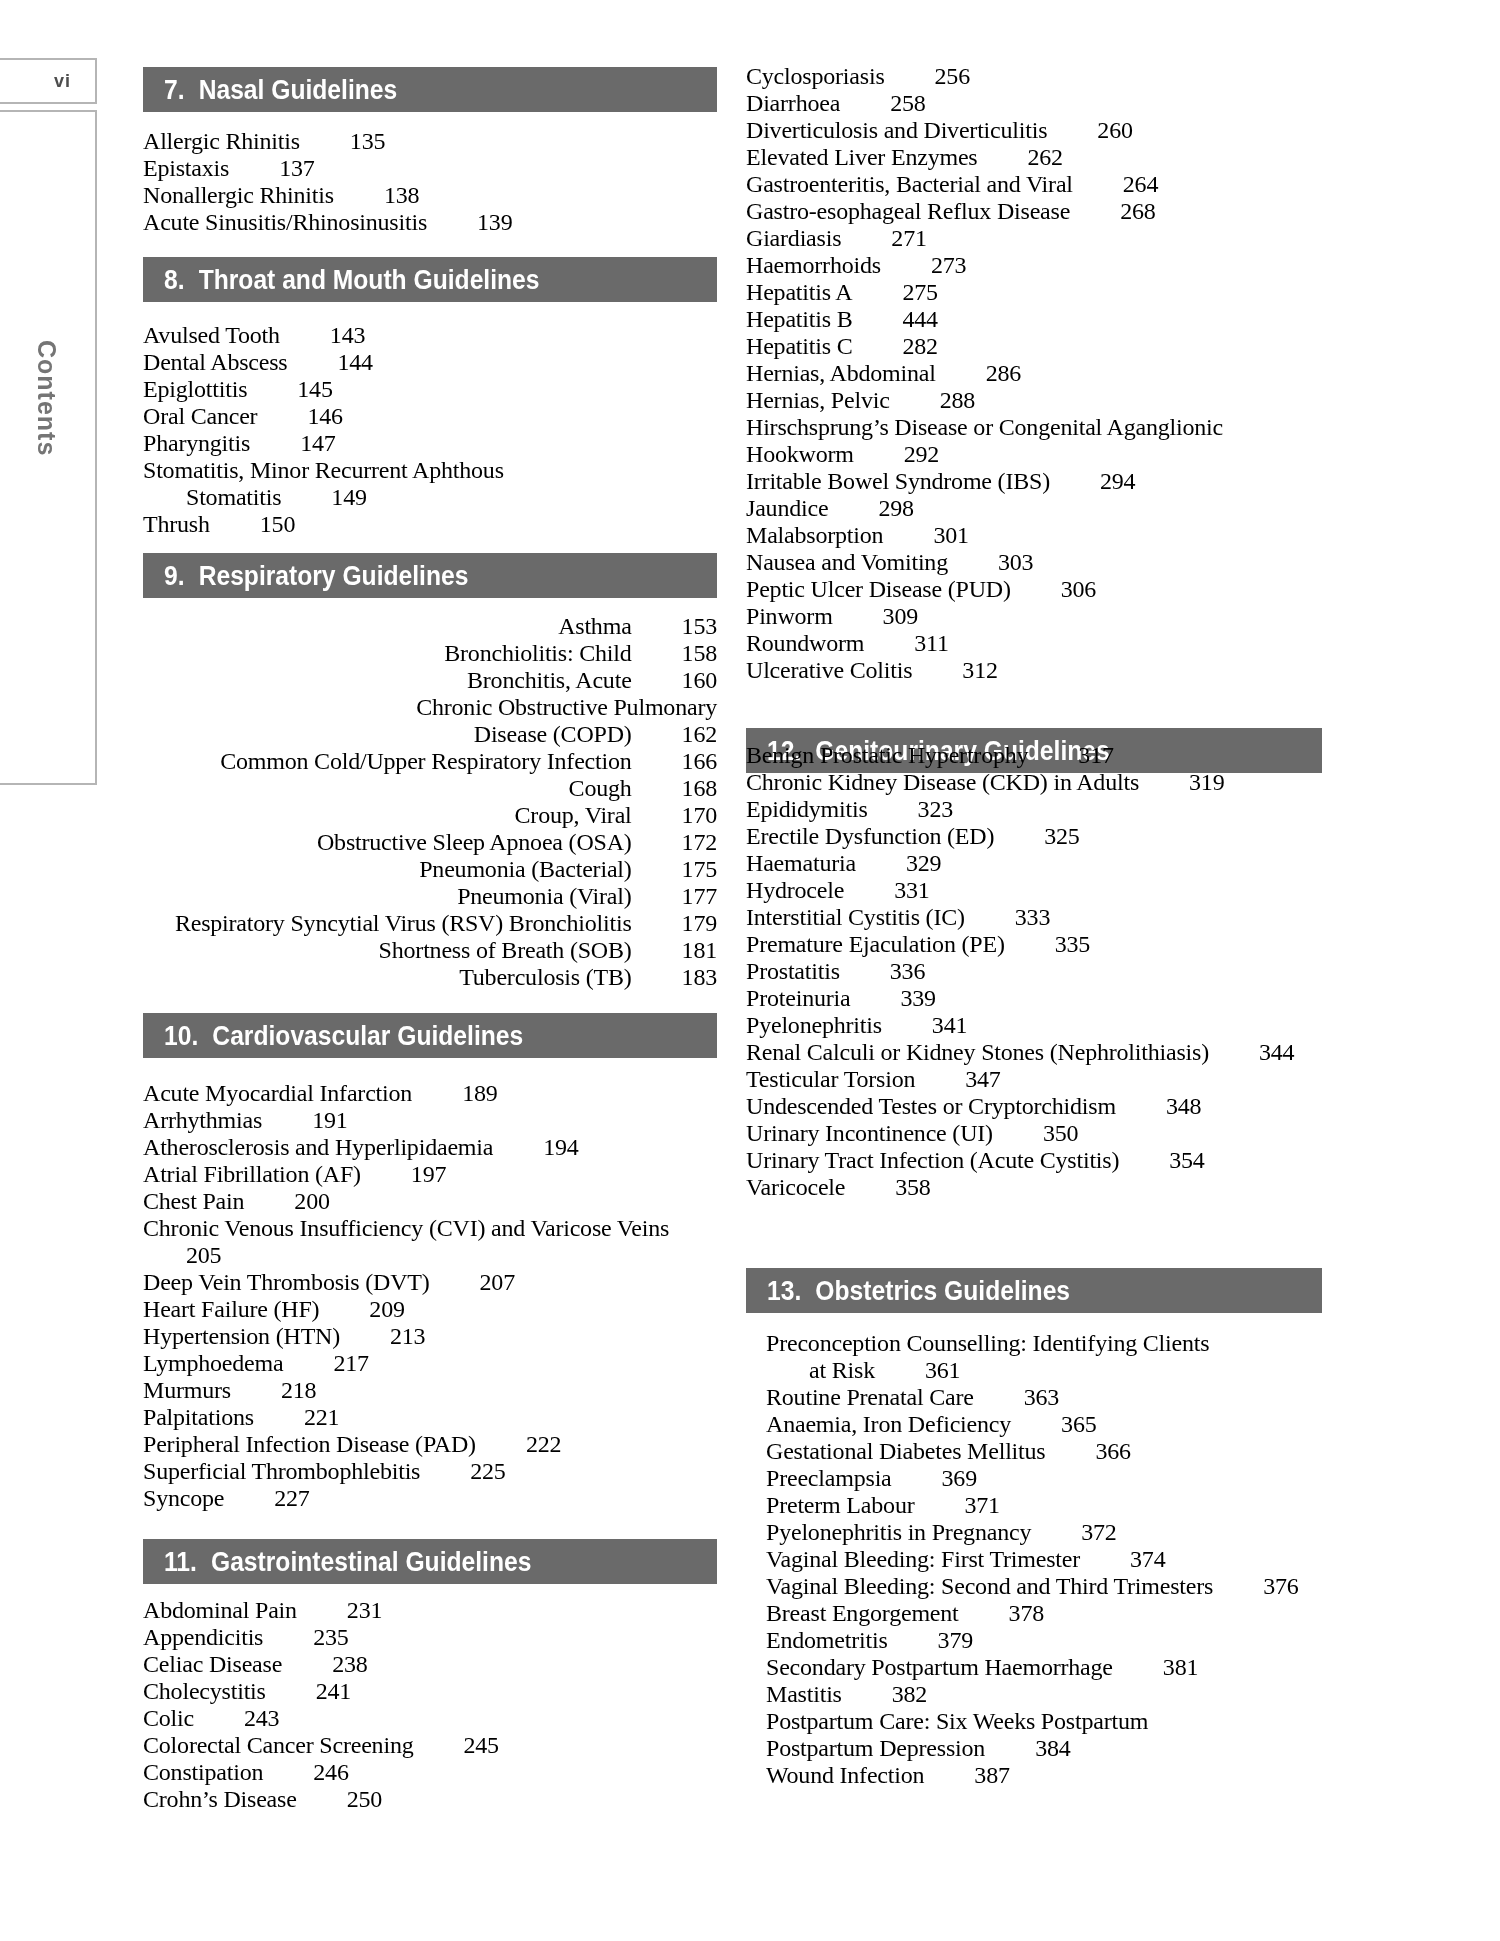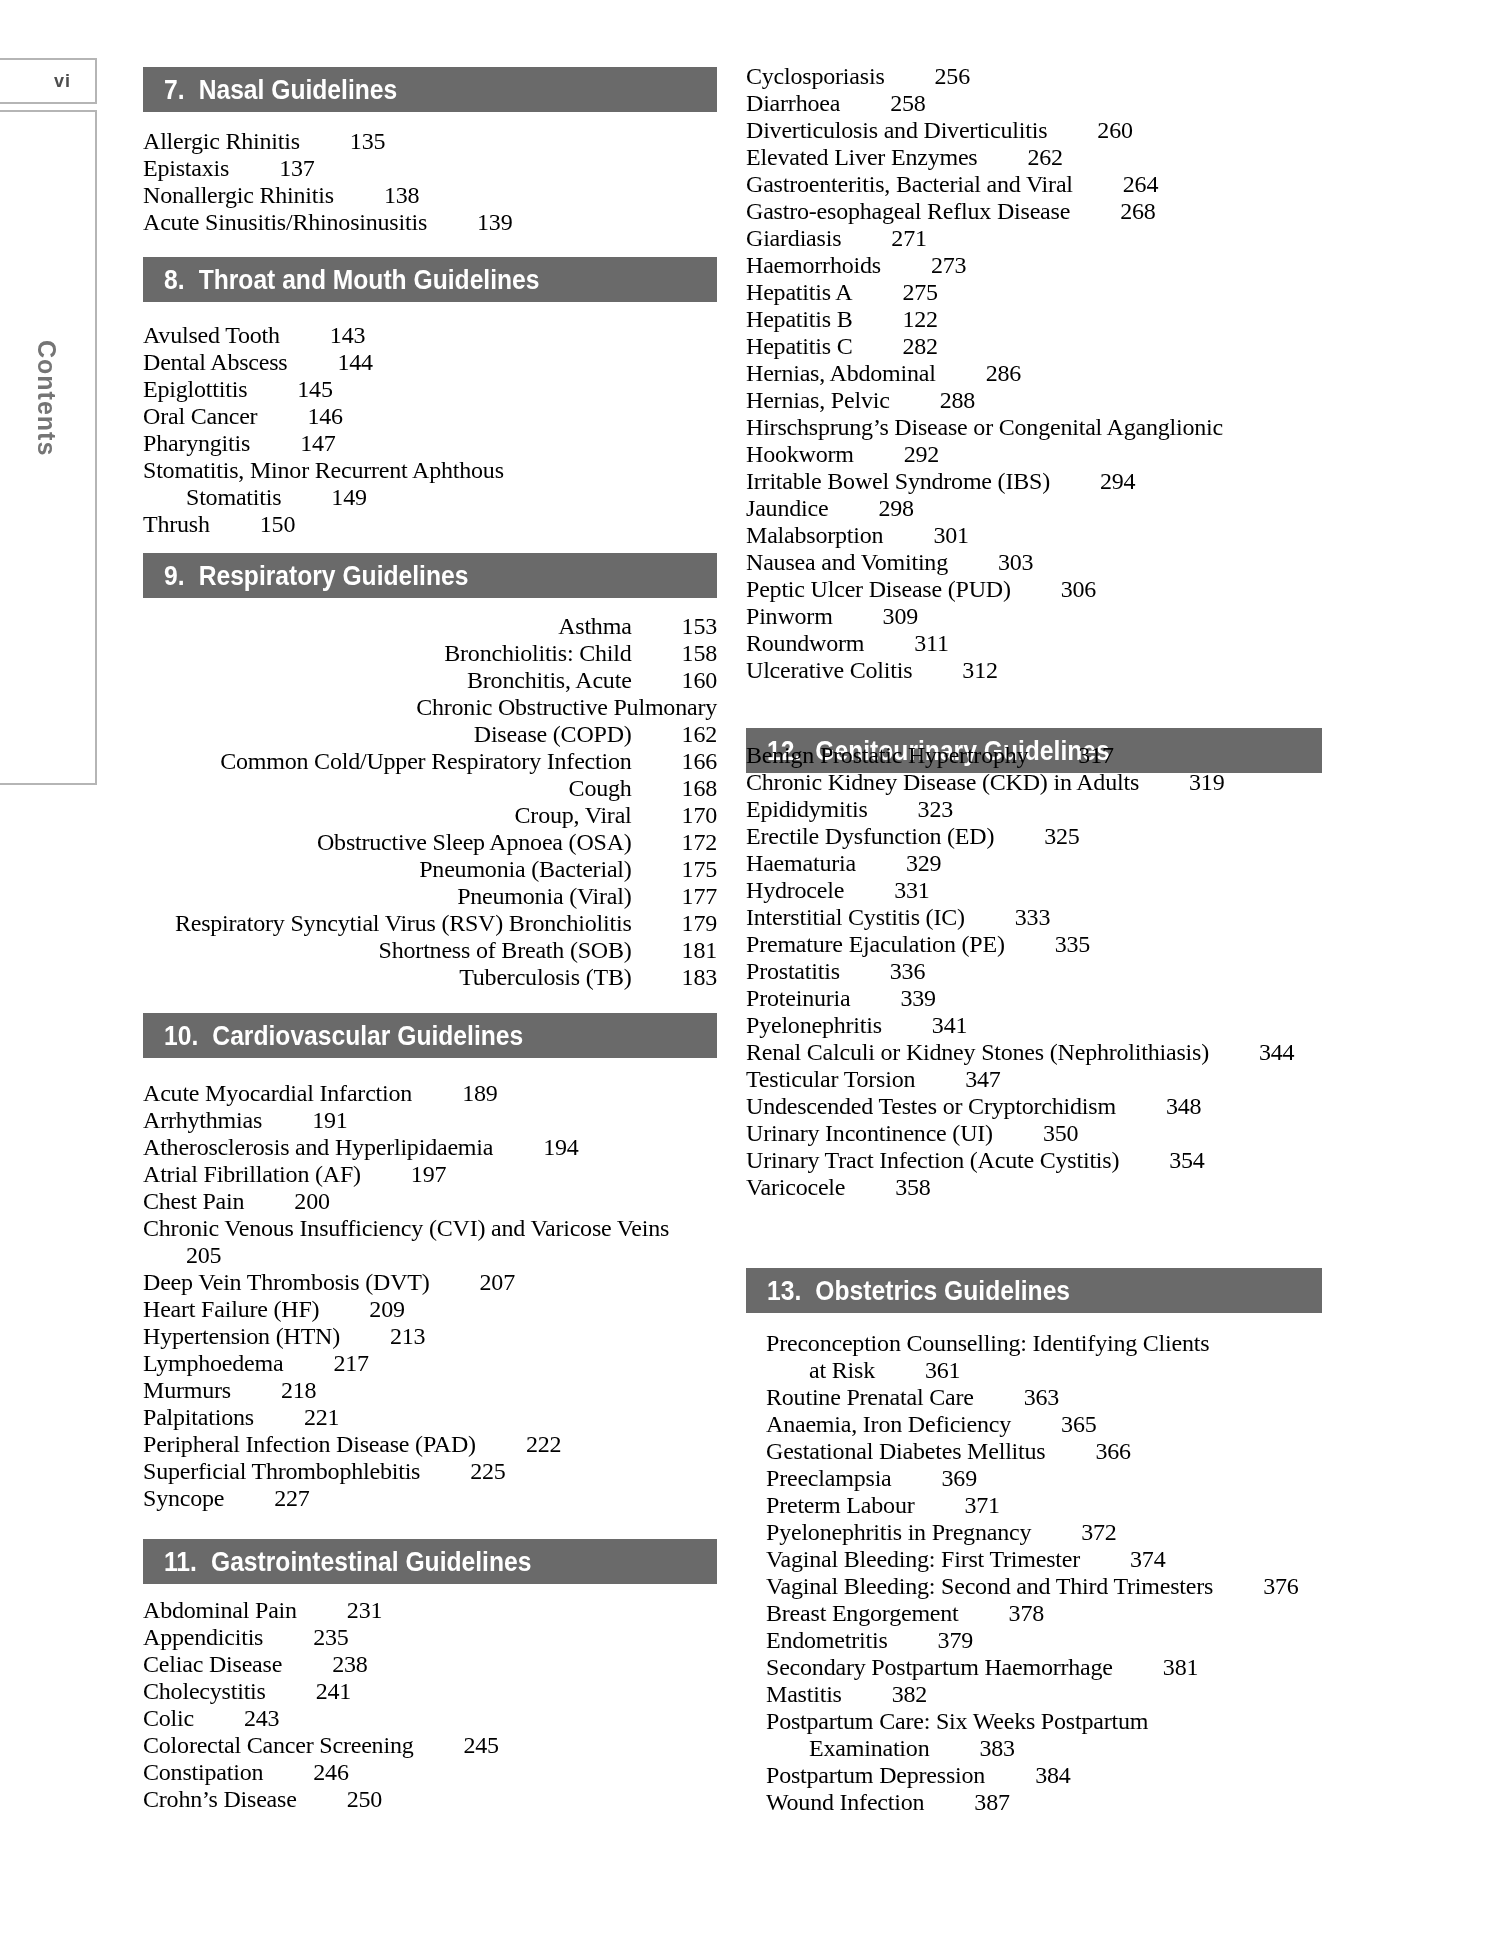--- a/index.html
+++ b/index.html
@@ -188,21 +188,21 @@
     <div class="section-entries" style="top: 63px;">
         <div class="entry-line"><span class="entry-title">Cyclosporiasis</span><span class="entry-page">256</span></div>
         <div class="entry-line"><span class="entry-title">Diarrhoea</span><span class="entry-page">258</span></div>
         <div class="entry-line"><span class="entry-title">Diverticulosis and Diverticulitis</span><span class="entry-page">260</span></div>
         <div class="entry-line"><span class="entry-title">Elevated Liver Enzymes</span><span class="entry-page">262</span></div>
         <div class="entry-line"><span class="entry-title">Gastroenteritis, Bacterial and Viral</span><span class="entry-page">264</span></div>
         <div class="entry-line"><span class="entry-title">Gastro-esophageal Reflux Disease</span><span class="entry-page">268</span></div>
         <div class="entry-line"><span class="entry-title">Giardiasis</span><span class="entry-page">271</span></div>
         <div class="entry-line"><span class="entry-title">Haemorrhoids</span><span class="entry-page">273</span></div>
         <div class="entry-line"><span class="entry-title">Hepatitis A</span><span class="entry-page">275</span></div>
-        <div class="entry-line"><span class="entry-title">Hepatitis B</span><span class="entry-page">122</span></div>
+        <div class="entry-line"><span class="entry-title">Hepatitis B</span><span class="entry-page">444</span></div>
         <div class="entry-line"><span class="entry-title">Hepatitis C</span><span class="entry-page">282</span></div>
         <div class="entry-line"><span class="entry-title">Hernias, Abdominal</span><span class="entry-page">286</span></div>
         <div class="entry-line"><span class="entry-title">Hernias, Pelvic</span><span class="entry-page">288</span></div>
         <div class="entry-line"><span class="entry-title">Hirschsprung’s Disease or Congenital Aganglionic</span></div>
         <div class="entry-line"><span class="entry-title">Hookworm</span><span class="entry-page">292</span></div>
         <div class="entry-line"><span class="entry-title">Irritable Bowel Syndrome (IBS)</span><span class="entry-page">294</span></div>
         <div class="entry-line"><span class="entry-title">Jaundice</span><span class="entry-page">298</span></div>
         <div class="entry-line"><span class="entry-title">Malabsorption</span><span class="entry-page">301</span></div>
         <div class="entry-line"><span class="entry-title">Nausea and Vomiting</span><span class="entry-page">303</span></div>
         <div class="entry-line"><span class="entry-title">Peptic Ulcer Disease (PUD)</span><span class="entry-page">306</span></div>
@@ -254,18 +254,17 @@
         <div class="entry-line"><span class="entry-title">Preeclampsia</span><span class="entry-page">369</span></div>
         <div class="entry-line"><span class="entry-title">Preterm Labour</span><span class="entry-page">371</span></div>
         <div class="entry-line"><span class="entry-title">Pyelonephritis in Pregnancy</span><span class="entry-page">372</span></div>
         <div class="entry-line"><span class="entry-title">Vaginal Bleeding: First Trimester</span><span class="entry-page">374</span></div>
         <div class="entry-line"><span class="entry-title">Vaginal Bleeding: Second and Third Trimesters</span><span class="entry-page">376</span></div>
         <div class="entry-line"><span class="entry-title">Breast Engorgement</span><span class="entry-page">378</span></div>
         <div class="entry-line"><span class="entry-title">Endometritis</span><span class="entry-page">379</span></div>
         <div class="entry-line"><span class="entry-title">Secondary Postpartum Haemorrhage</span><span class="entry-page">381</span></div>
         <div class="entry-line"><span class="entry-title">Mastitis</span><span class="entry-page">382</span></div>
         <div class="entry-line"><span class="entry-title">Postpartum Care: Six Weeks Postpartum</span></div>
-        <div class="entry-line indent"><span class="entry-title">Examination</span><span class="entry-page">383</span></div>
         <div class="entry-line"><span class="entry-title">Postpartum Depression</span><span class="entry-page">384</span></div>
         <div class="entry-line"><span class="entry-title">Wound Infection</span><span class="entry-page">387</span></div>
       </div>
   </section>
   </div>
 
 </body></html>

